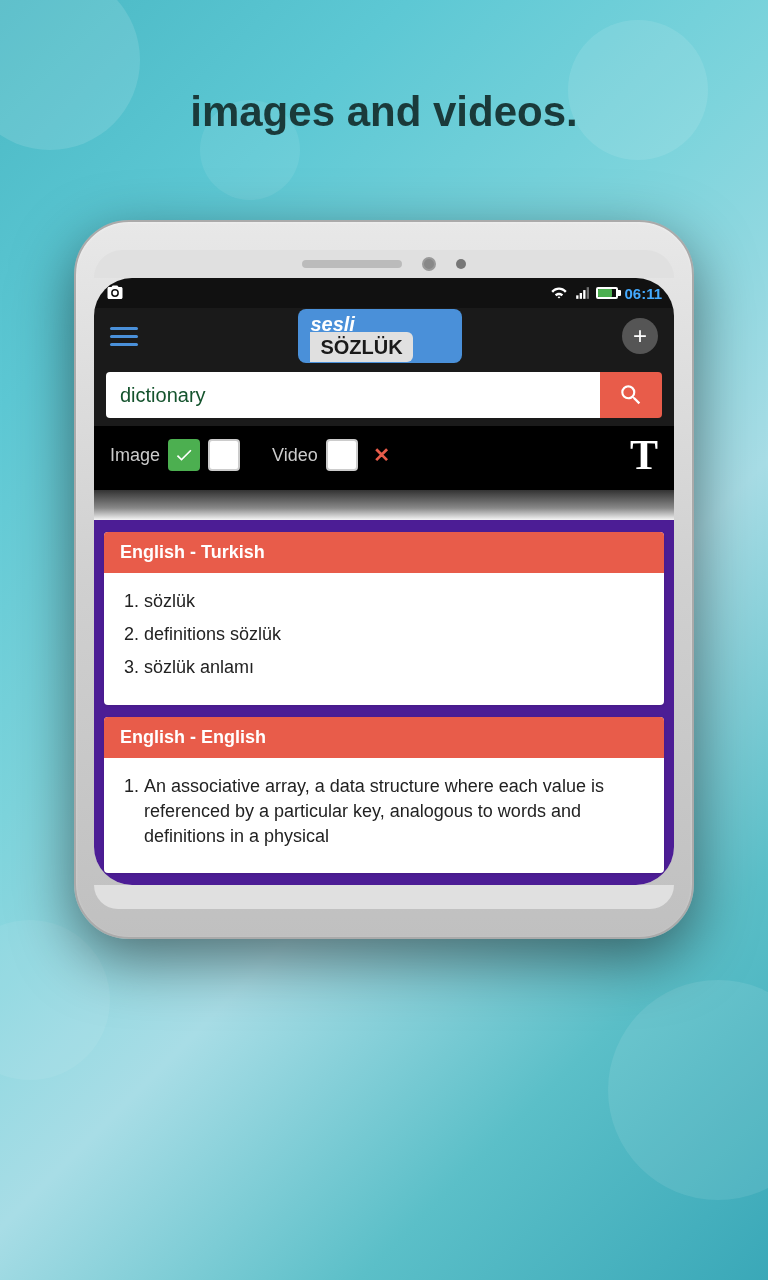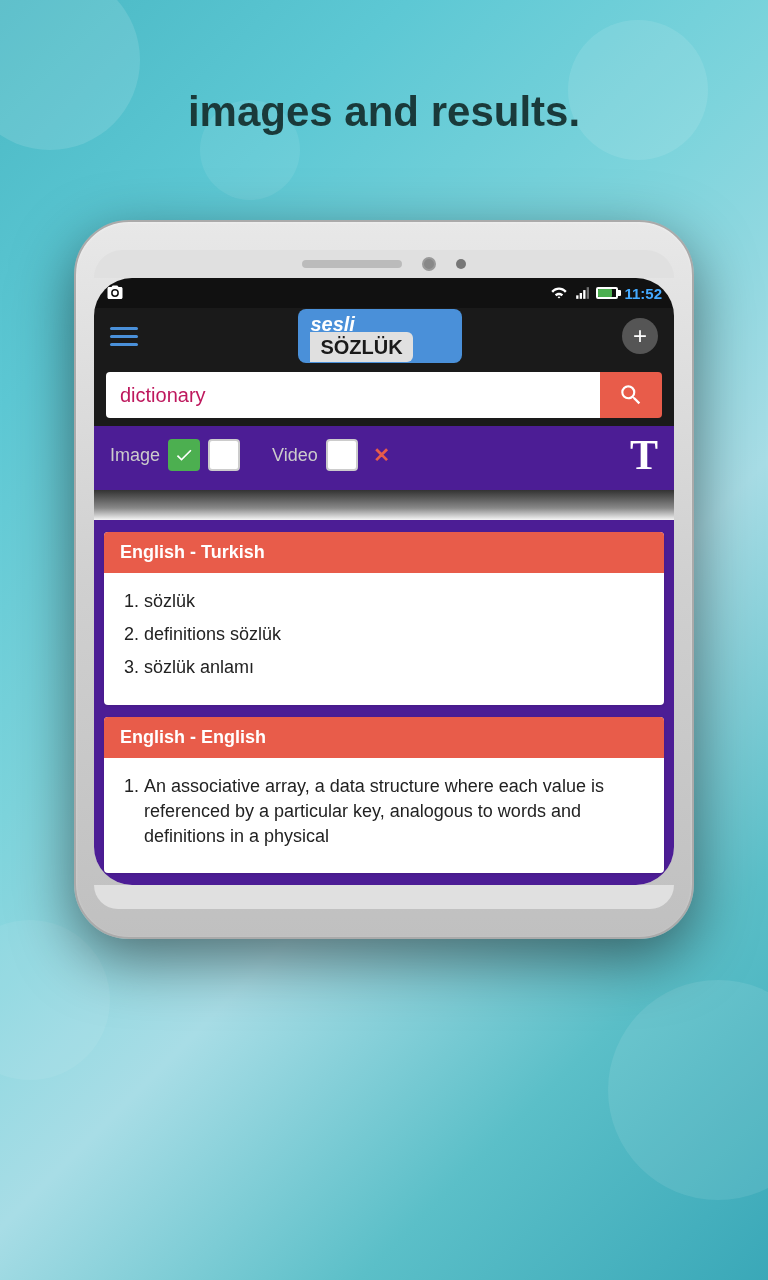--- a/index.html
+++ b/index.html
@@ -199,38 +199,38 @@
       gap: 0;
     }
 
     .search-input {
       flex: 1;
       border: none;
       padding: 10px 14px;
       font-size: 20px;
       outline: none;
       border-radius: 4px 0 0 4px;
-      color: #be185d;
+      color: #14532d;
       background: #fff;
     }
 
     .search-btn {
       background: #e85c4a;
       border: none;
       padding: 10px 18px;
       cursor: pointer;
       border-radius: 0 4px 4px 0;
       display: flex;
       align-items: center;
       justify-content: center;
     }
 
     
     .filter-bar {
-      background: #4c1d95;
+      background: #000000;
       display: flex;
       align-items: center;
       padding: 8px 16px 14px;
       gap: 8px;
     }
 
     .filter-label {
       color: #ccc;
       font-size: 18px;
     }
@@ -322,21 +322,21 @@
 
 <div class="bokeh" style="width:180px;height:180px;top:-30px;left:-40px;background:rgba(255,255,255,0.12);"></div>
 <div class="bokeh" style="width:140px;height:140px;top:20px;right:60px;background:rgba(255,255,255,0.10);"></div>
 <div class="bokeh" style="width:100px;height:100px;top:100px;left:200px;background:rgba(255,255,255,0.08);"></div>
 <div class="bokeh" style="width:220px;height:220px;bottom:80px;right:-60px;background:rgba(255,255,255,0.09);"></div>
 <div class="bokeh" style="width:160px;height:160px;bottom:200px;left:-50px;background:rgba(255,255,255,0.07);"></div>
 
 <div>
   <div class="page-title">
     <br>
-    <span>images and results.</span>
+    <span>images and videos.</span>
   </div>
 </div>
 
 <div class="phone-wrapper">
   <div class="phone-outer">
 
     <div class="phone-top-bar">
       <div class="speaker-grille"></div>
       <div class="camera-dot"></div>
       <div class="front-camera"></div>
@@ -360,21 +360,21 @@
           <svg width="16" height="14" viewBox="0 0 24 24" fill="white">
             <rect x="2" y="16" width="4" height="6"></rect>
             <rect x="8" y="12" width="4" height="10"></rect>
             <rect x="14" y="7" width="4" height="15"></rect>
             <rect x="20" y="2" width="4" height="20" opacity="0.4"></rect>
           </svg>
 
           <div class="battery-icon">
             <div class="battery-fill"></div>
           </div>
-          <span style="color:#4af; font-weight:bold; font-size:15px;">11:52</span>
+          <span style="color:#4af; font-weight:bold; font-size:15px;">06:11</span>
         </div>
       </div>
 
       <div class="app-toolbar">
         <div class="hamburger-btn">
           <div class="hamburger-line"></div>
           <div class="hamburger-line"></div>
           <div class="hamburger-line"></div>
         </div>
 

